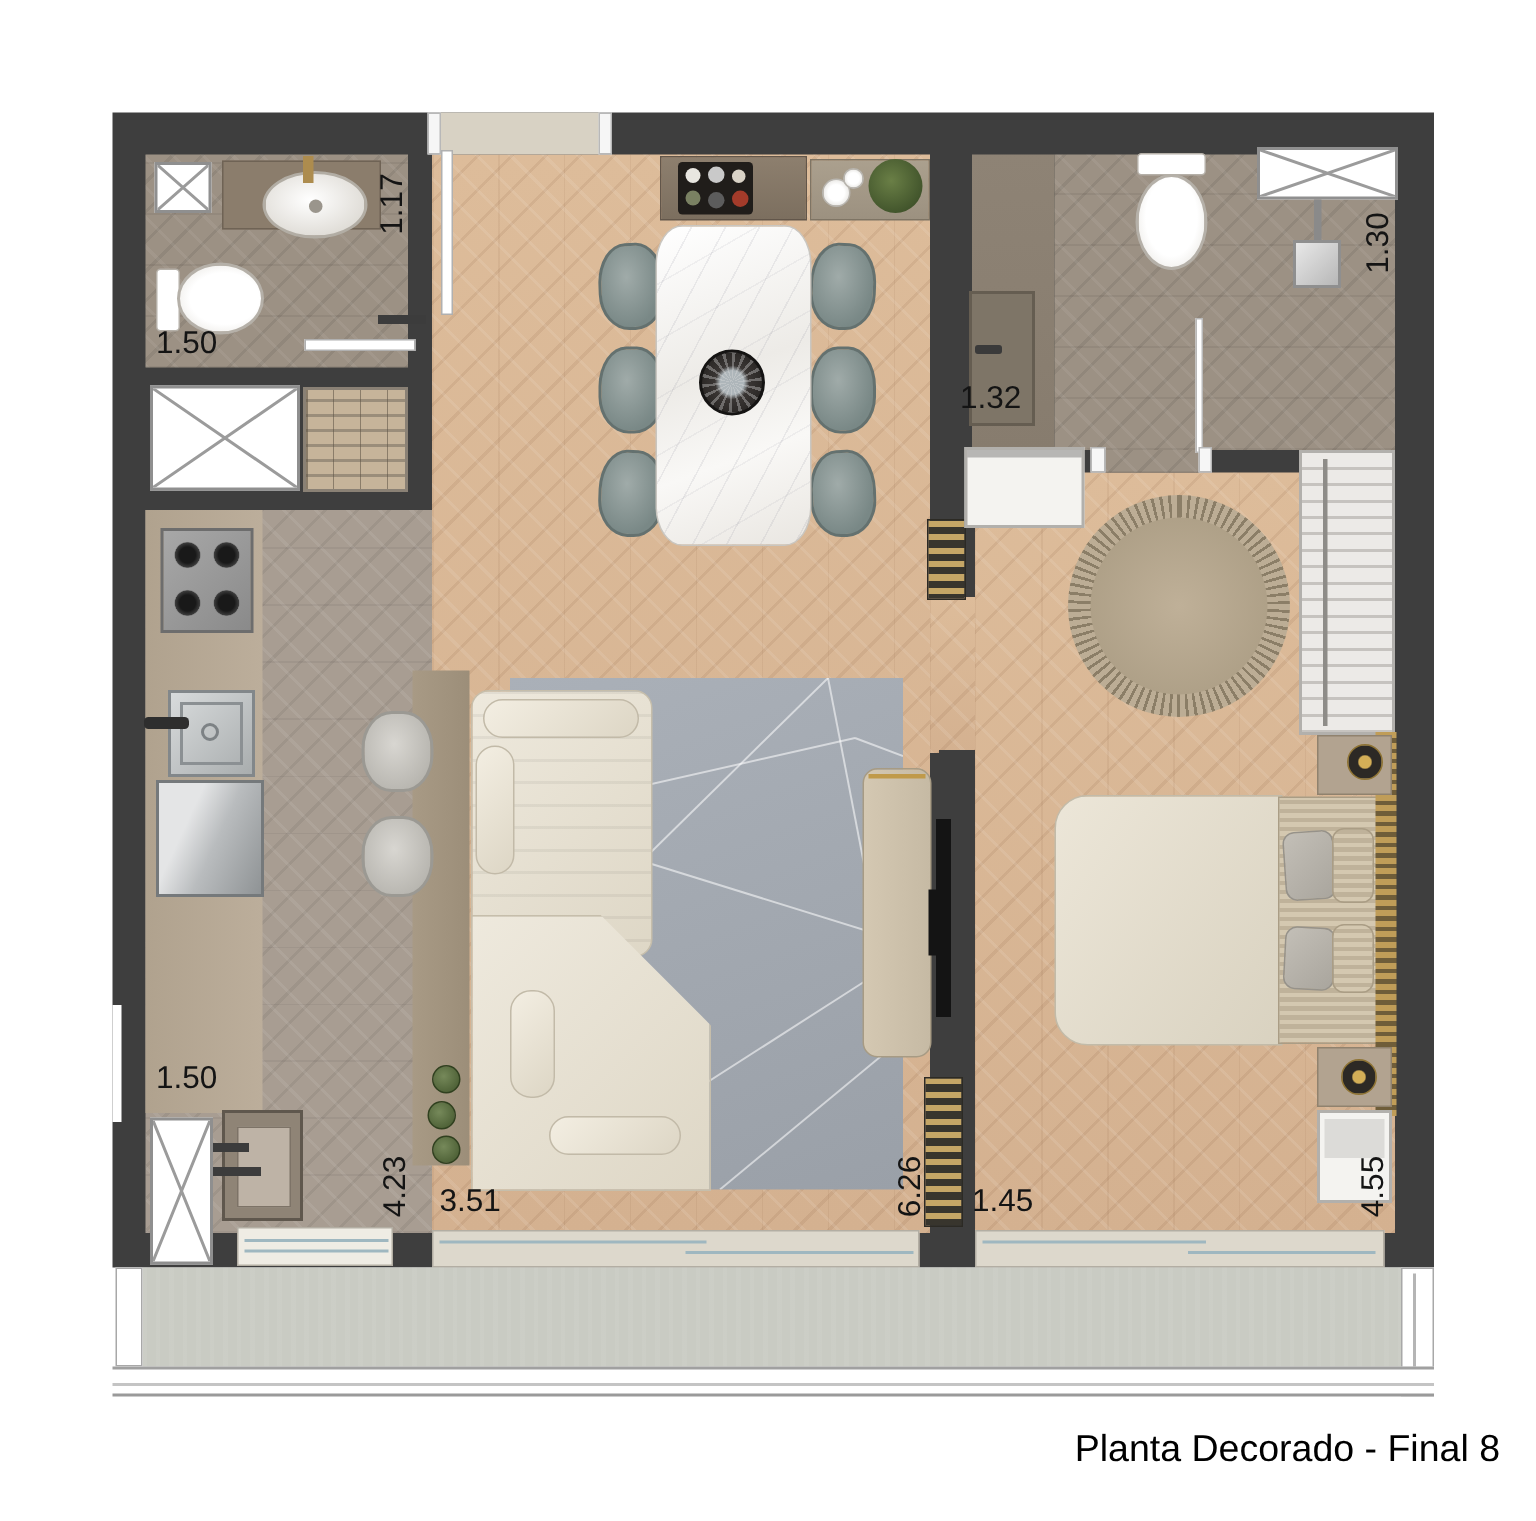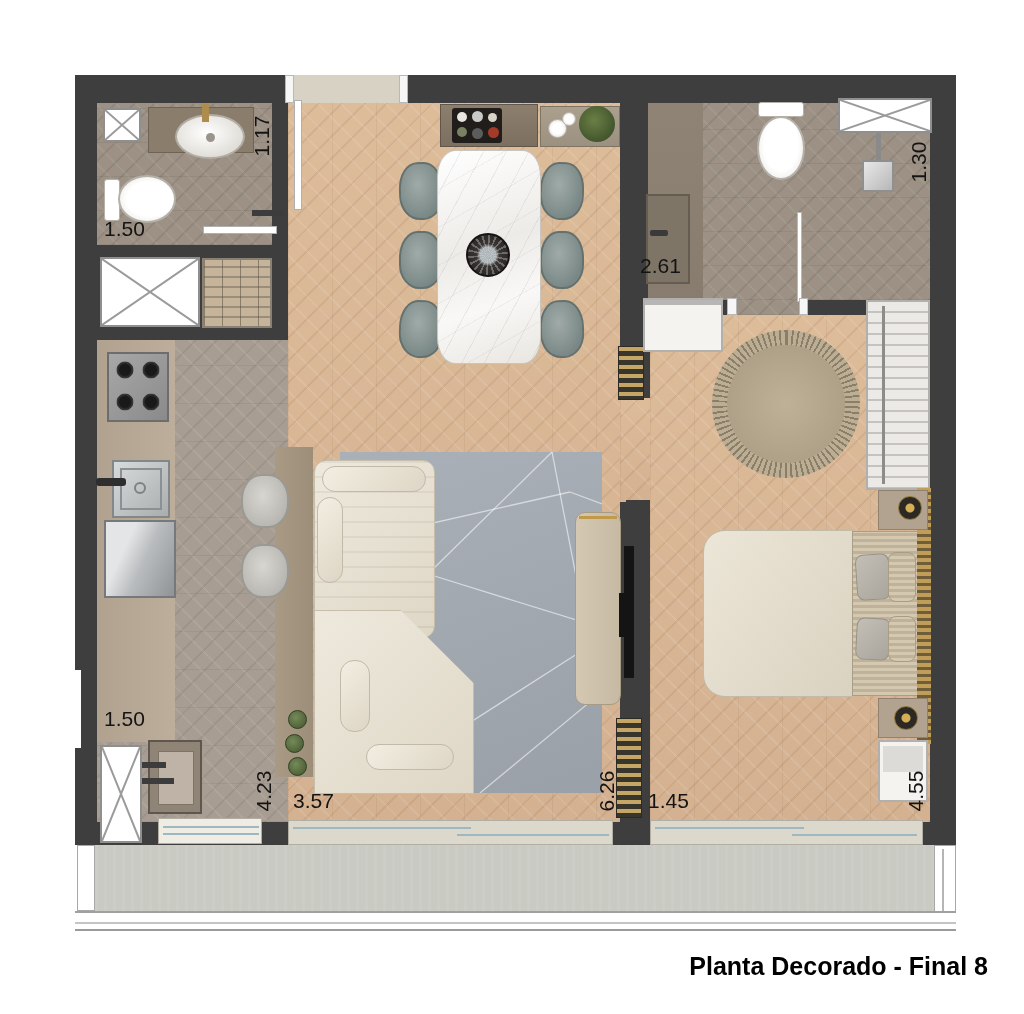--- a/index.html
+++ b/index.html
@@ -255,24 +255,24 @@
   <div class="abs" style="left:77px;top:845px;width:18px;height:66px;background:#ffffff;border:1px solid #a8a8a8;box-sizing:border-box;"></div>
   <div class="abs" style="left:934px;top:845px;width:22px;height:86px;background:#ffffff;border:1px solid #a8a8a8;box-sizing:border-box;">
     <div class="abs" style="left:7px;top:3px;width:2px;height:80px;background:#b5b5b5;"></div>
   </div>
   <div class="abs" style="left:75px;top:911px;width:881px;height:20px;background:#ffffff;border-top:2px solid #a0a0a0;border-bottom:2px solid #9a9a9a;box-sizing:border-box;">
     <div class="abs" style="left:0;top:9px;width:100%;height:2px;background:#c4c4c4;"></div>
   </div>
 
   <div class="dim v" style="left:234px;top:124px;">1.17</div>
   <div class="dim" style="left:104px;top:217px;">1.50</div>
-  <div class="dim" style="left:640px;top:254px;">2.61</div>
+  <div class="dim" style="left:640px;top:254px;">1.32</div>
   <div class="dim v" style="left:891px;top:150px;">1.30</div>
   <div class="dim" style="left:104px;top:707px;">1.50</div>
   <div class="dim v" style="left:236px;top:779px;">4.23</div>
-  <div class="dim" style="left:293px;top:789px;">3.57</div>
+  <div class="dim" style="left:293px;top:789px;">3.51</div>
   <div class="dim v" style="left:579px;top:779px;">6.26</div>
   <div class="dim" style="left:648px;top:789px;">1.45</div>
   <div class="dim v" style="left:888px;top:779px;">4.55</div>
 
-  <div class="caption" style="left:588px;top:952px;width:400px;font-weight:bold;">Planta Decorado - Final 8</div>
+  <div class="caption" style="left:600px;top:952px;width:400px;">Planta Decorado - Final 8</div>
 
 </div>
 
 </body></html>

